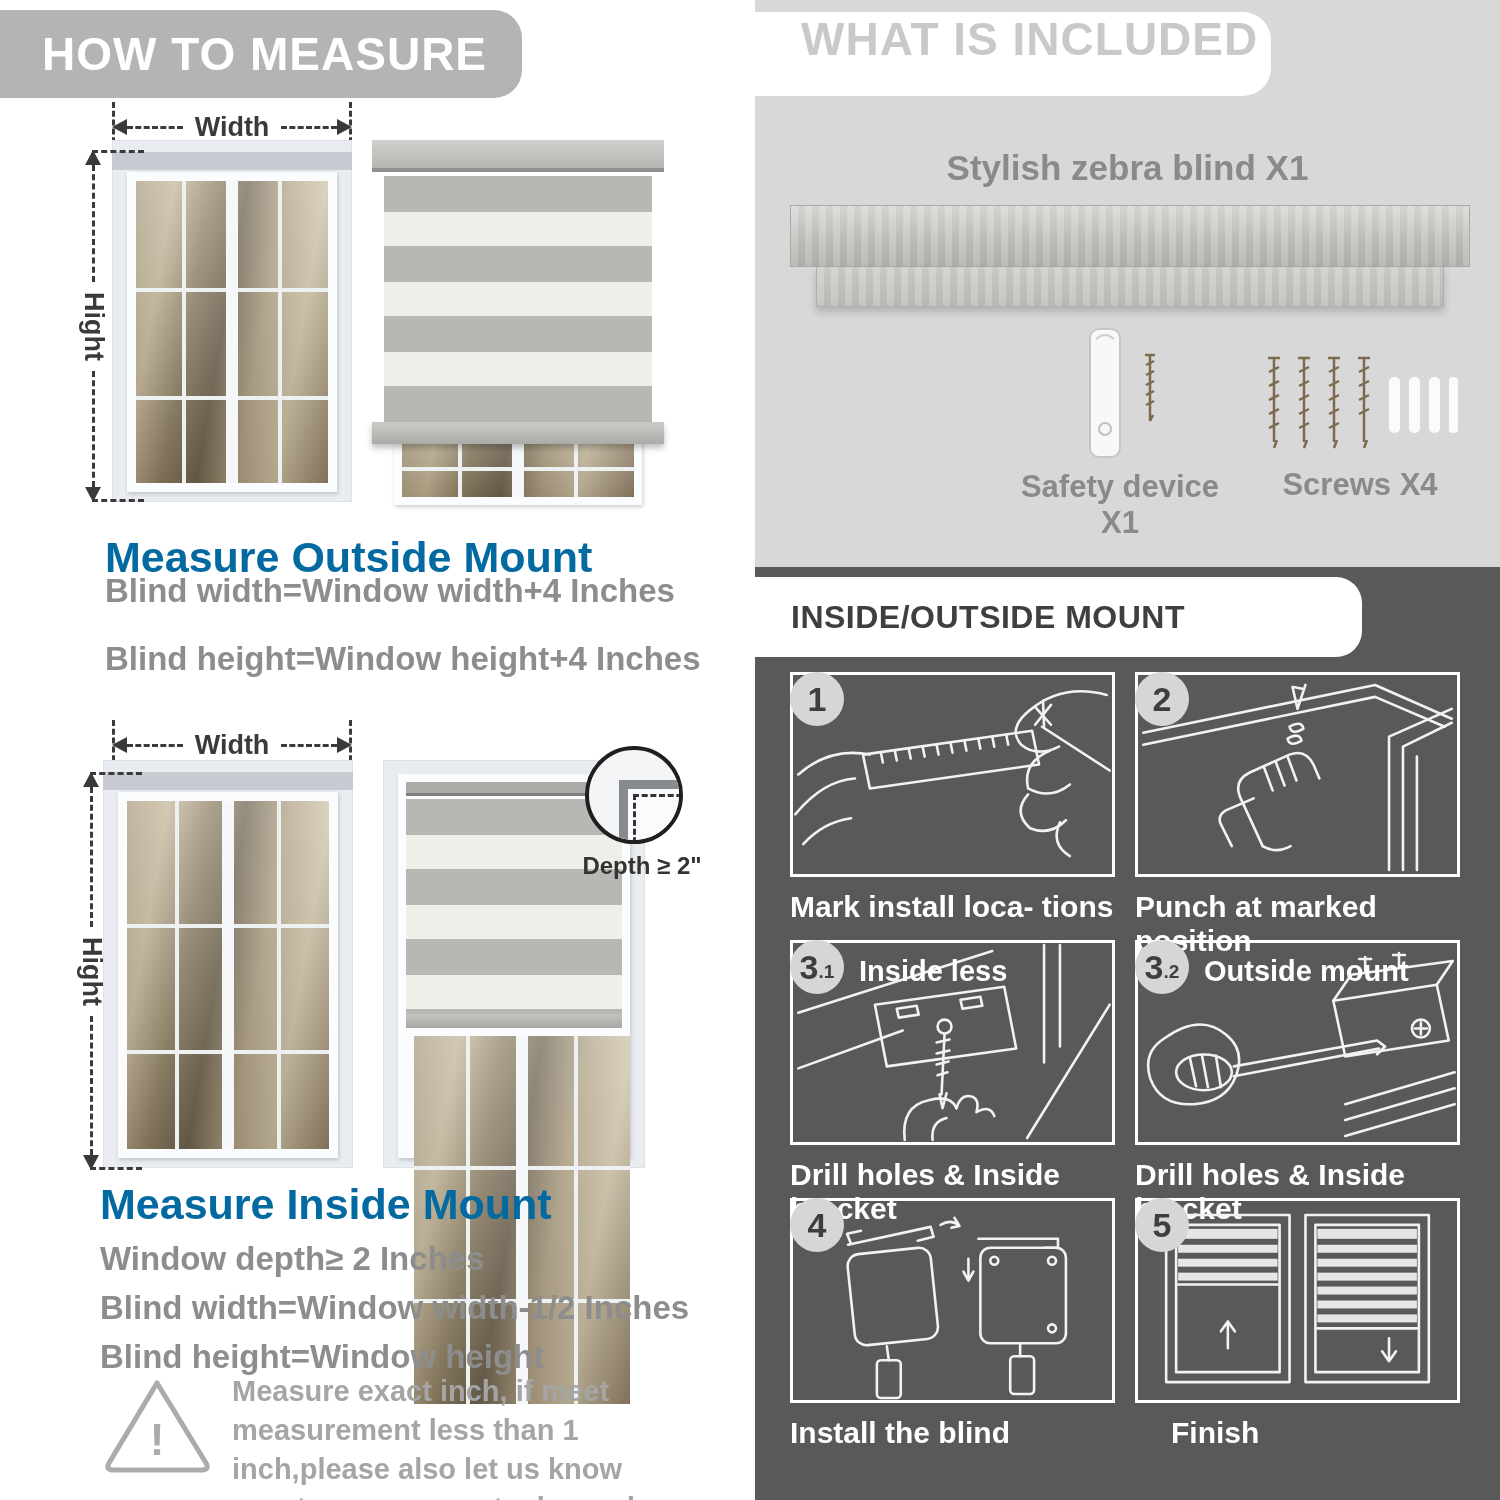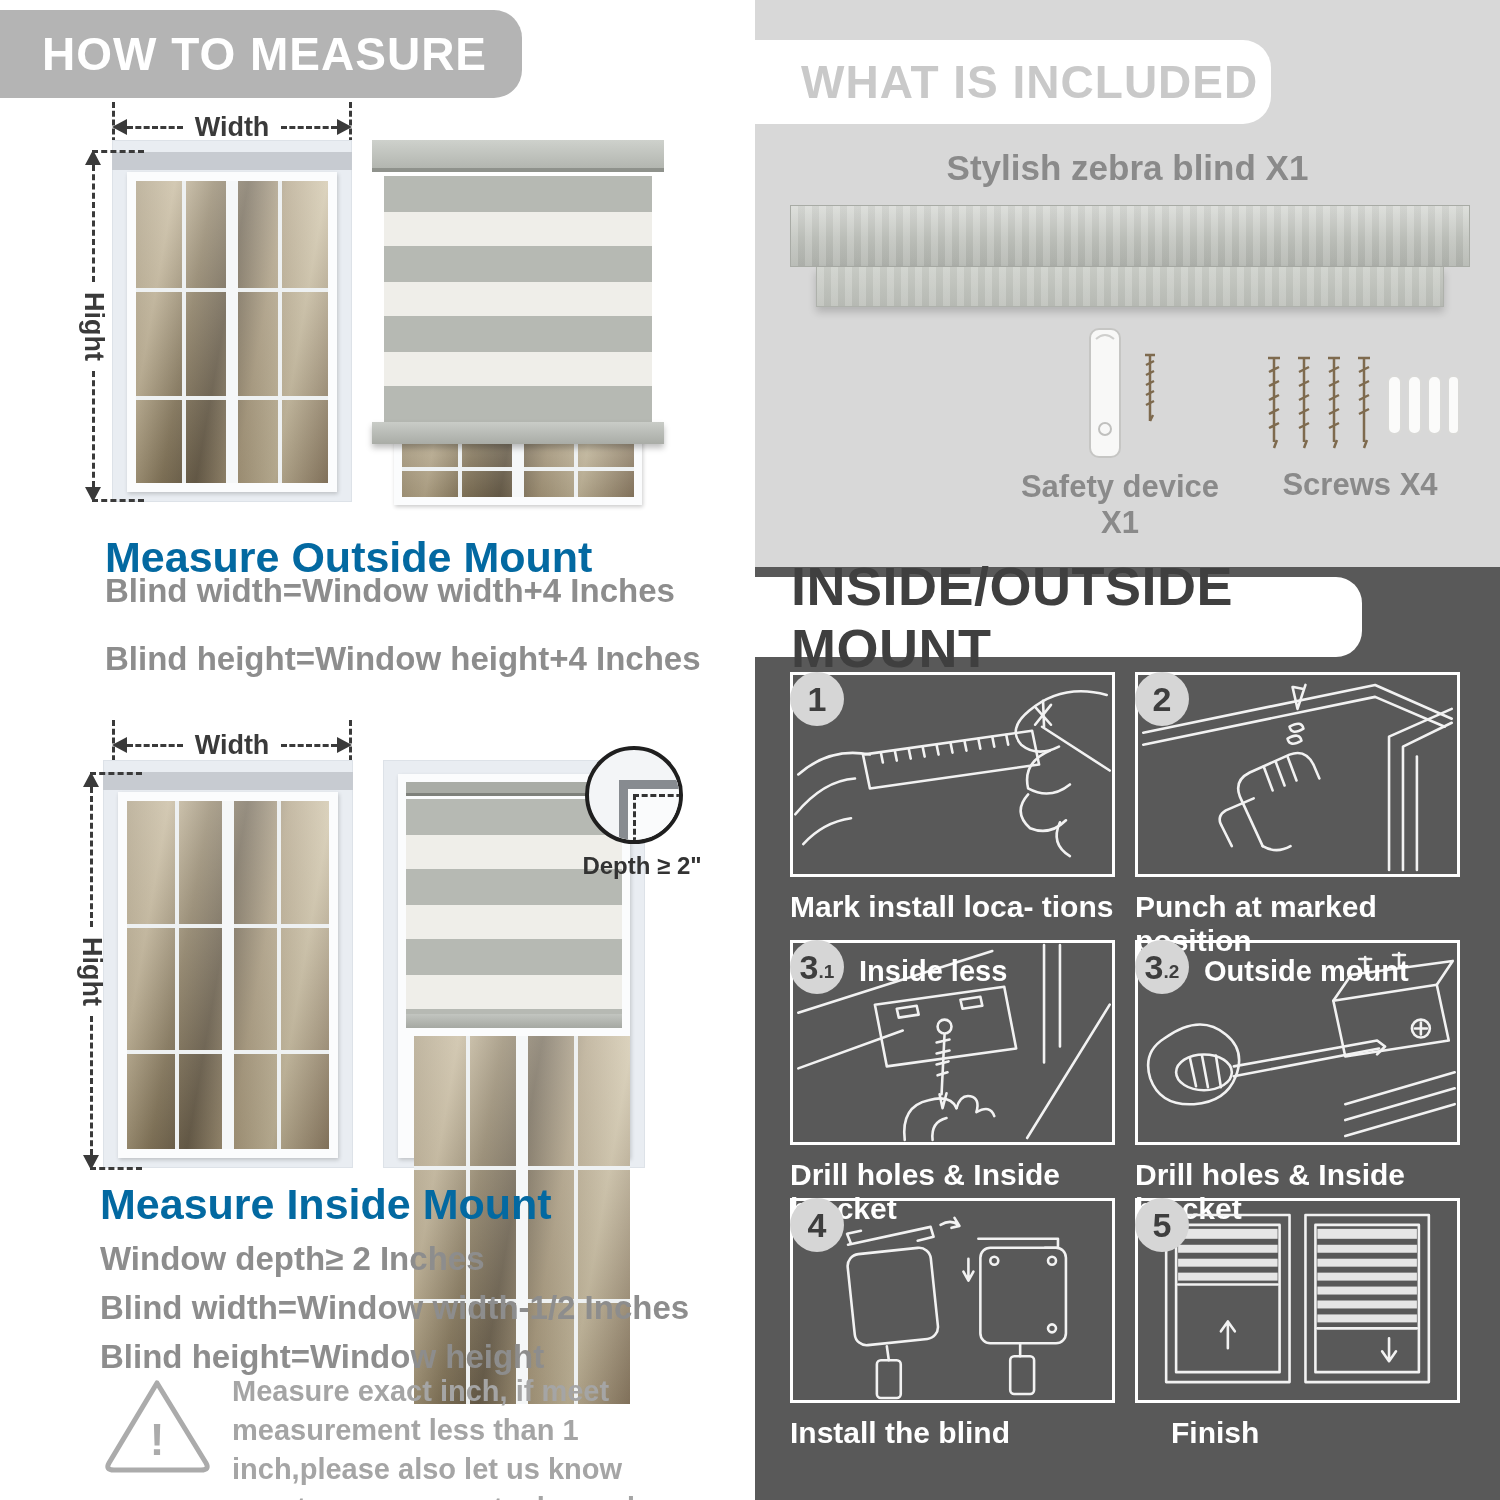--- a/index.html
+++ b/index.html
@@ -6,26 +6,26 @@
   body { background:#fff; font-family:"Liberation Sans", sans-serif; }
   .canvas { position:relative; width:1500px; height:1500px; background:#ffffff; overflow:hidden; }
   .abs { position:absolute; }
 
   
   .hdr-left { left:0; top:10px; width:522px; height:88px; background:#b4b4b4;
     border-radius:0 28px 28px 0; display:flex; align-items:center; padding-left:42px;
     color:#ffffff; font-size:46px; font-weight:bold; letter-spacing:1px; }
   .panel-light { left:755px; top:0; width:745px; height:567px; background:#d8d8d8; }
   .hdr-right { left:0; top:12px; width:516px; height:84px; background:#ffffff;
-    border-radius:0 28px 28px 0; display:flex; align-items:center; padding-left:46px;
-    color:#c9c9c9; font-size:46px; font-weight:bold; letter-spacing:1px;margin-top:28px; }
+    border-radius:0 28px 28px 0; display:flex; align-items:flex-start; padding-left:46px;
+    color:#c9c9c9; font-size:46px; font-weight:bold; letter-spacing:1px; }
   .panel-dark { left:755px; top:567px; width:745px; height:933px; background:#595959; }
   .hdr-mount { left:0; top:10px; width:607px; height:80px; background:#ffffff;
     border-radius:0 26px 26px 0; display:flex; align-items:center; padding-left:36px;
-    color:#3f3f3f; font-size:54px; font-weight:bold; letter-spacing:.5px; }
+    color:#3f3f3f; font-size:32px; font-weight:bold; letter-spacing:.5px; }
 
   
   .arrow-h { display:flex; align-items:center; height:30px; }
   .arrow-h .line { flex:1; height:0; border-top:3px dashed #3a3a3a; }
   .arrow-h .ah-l { width:0; height:0; border-top:8px solid transparent; border-bottom:8px solid transparent; border-right:15px solid #3a3a3a; }
   .arrow-h .ah-r { width:0; height:0; border-top:8px solid transparent; border-bottom:8px solid transparent; border-left:15px solid #3a3a3a; }
   .arrow-h .lbl { padding:0 12px; font-size:27px; font-weight:bold; color:#3a3a3a; }
   .tick-v { position:absolute; top:-10px; height:50px; width:0; border-left:3px dashed #3a3a3a; }
   .arrow-v { display:flex; flex-direction:column; align-items:center; width:30px; }
   .arrow-v .vline { flex:1; width:0; border-left:3px dashed #3a3a3a; }

